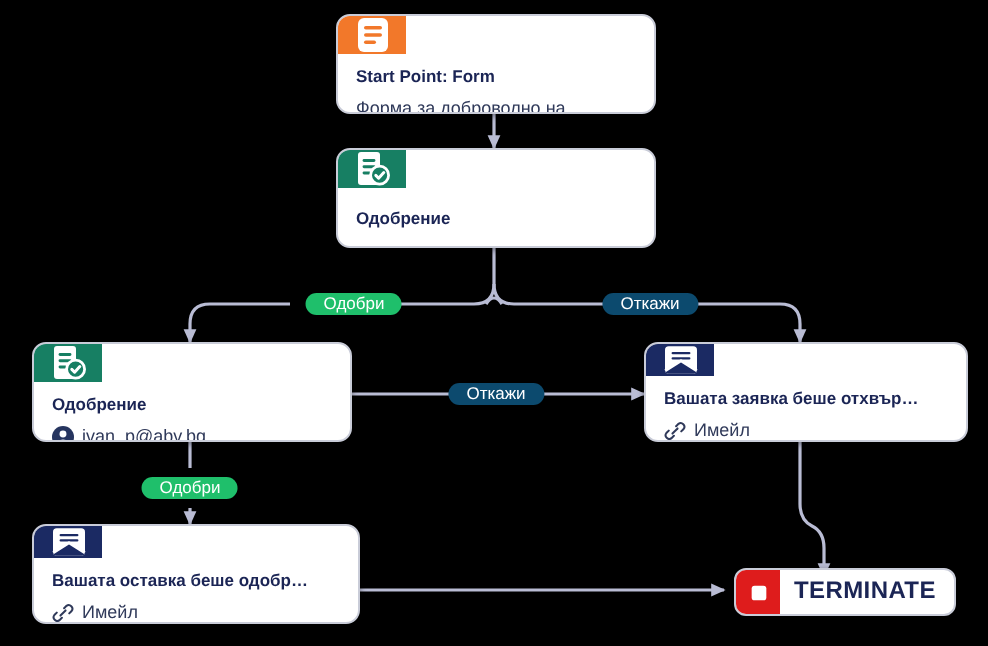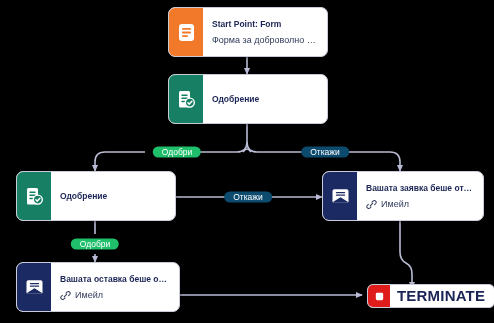--- a/index.html
+++ b/index.html
@@ -25,20 +25,21 @@
   .node {
     position: absolute;
     display: flex;
     align-items: stretch;
     background: #ffffff;
     border-radius: 7px;
     border: 1px solid #c9ccd8;
     box-shadow: 0 1px 3px rgba(0,0,0,0.45);
     overflow: hidden;
     z-index: 5;
+    flex-direction: column;
   }
   .node-icon {
     width: 34px;
     min-width: 34px;
     display: flex;
     align-items: center;
     justify-content: center;
   }
   .node-body {
     flex: 1;
@@ -91,21 +92,21 @@
     box-shadow: 0 1px 3px rgba(0,0,0,0.45);
     overflow: hidden;
     height: 22px;
     z-index: 5;
   }
   .terminate .node-icon { width: 22px; min-width: 22px; }
   .terminate-label {
     display: flex;
     align-items: center;
     padding: 0 9px 2px 7px;
-    font-size: 15px;
+    font-size: 12px;
     font-weight: bold;
     color: #1b2555;
     letter-spacing: 0.2px;
     white-space: nowrap;
   }
 
   
   .edge-label {
     position: absolute;
     transform: translate(-50%, -50%);
@@ -192,20 +193,30 @@
         <path d="M2 2.5a1.5 1.5 0 0 1 1.5-1.5h8A1.5 1.5 0 0 1 13 2.5V16a1.5 1.5 0 0 1-1.5 1.5h-8A1.5 1.5 0 0 1 2 16z" fill="#ffffff"></path>
         <rect x="4.3" y="4.5" width="6.4" height="1.5" rx="0.7" fill="#177F63"></rect>
         <rect x="4.3" y="7.6" width="6.4" height="1.5" rx="0.7" fill="#177F63"></rect>
         <rect x="4.3" y="10.7" width="4" height="1.5" rx="0.7" fill="#177F63"></rect>
         <circle cx="12.8" cy="12.6" r="4.5" fill="#177F63" stroke="#ffffff" stroke-width="1.4"></circle>
         <path d="M10.9 12.7l1.4 1.4 2.6-2.8" fill="none" stroke="#ffffff" stroke-width="1.5" stroke-linecap="round" stroke-linejoin="round"></path>
       </svg>
     </div>
     <div class="node-body">
       <div class="node-title">Одобрение</div>
+      <div class="node-sub">
+        <span class="sub-icon">
+          <svg width="11" height="11" viewBox="0 0 12 12">
+            <circle cx="6" cy="6" r="6" fill="#26355F"></circle>
+            <circle cx="6" cy="4.4" r="1.9" fill="#ffffff"></circle>
+            <path d="M2.2 10.4a3.9 3.9 0 0 1 7.6 0z" fill="#ffffff"></path>
+          </svg>
+        </span>
+        <span class="node-sub-text">ivan_p@abv.bg</span>
+      </div>
     </div>
   </div>
 
   <div class="node" style="left:322px; top:171px; width:160px; height:48px;">
     <div class="node-icon ic-navy">
       <svg width="19" height="16" viewBox="0 0 20 17">
         <path d="M1.5 3.2a2 2 0 0 1 2-2h13a2 2 0 0 1 2 2v10.6a2 2 0 0 1-2 2h-13a2 2 0 0 1-2-2z" fill="#ffffff"></path>
         <rect x="5" y="4.2" width="10" height="1.3" rx="0.6" fill="#1B2A63"></rect>
         <rect x="5" y="7" width="10" height="1.3" rx="0.6" fill="#1B2A63"></rect>
         <path d="M1.5 13.8 L10 8.4 L18.5 13.8 L18.5 14.2a2 2 0 0 1-2 1.6h-13a2 2 0 0 1-2-1.6z" fill="#1B2A63"></path>

